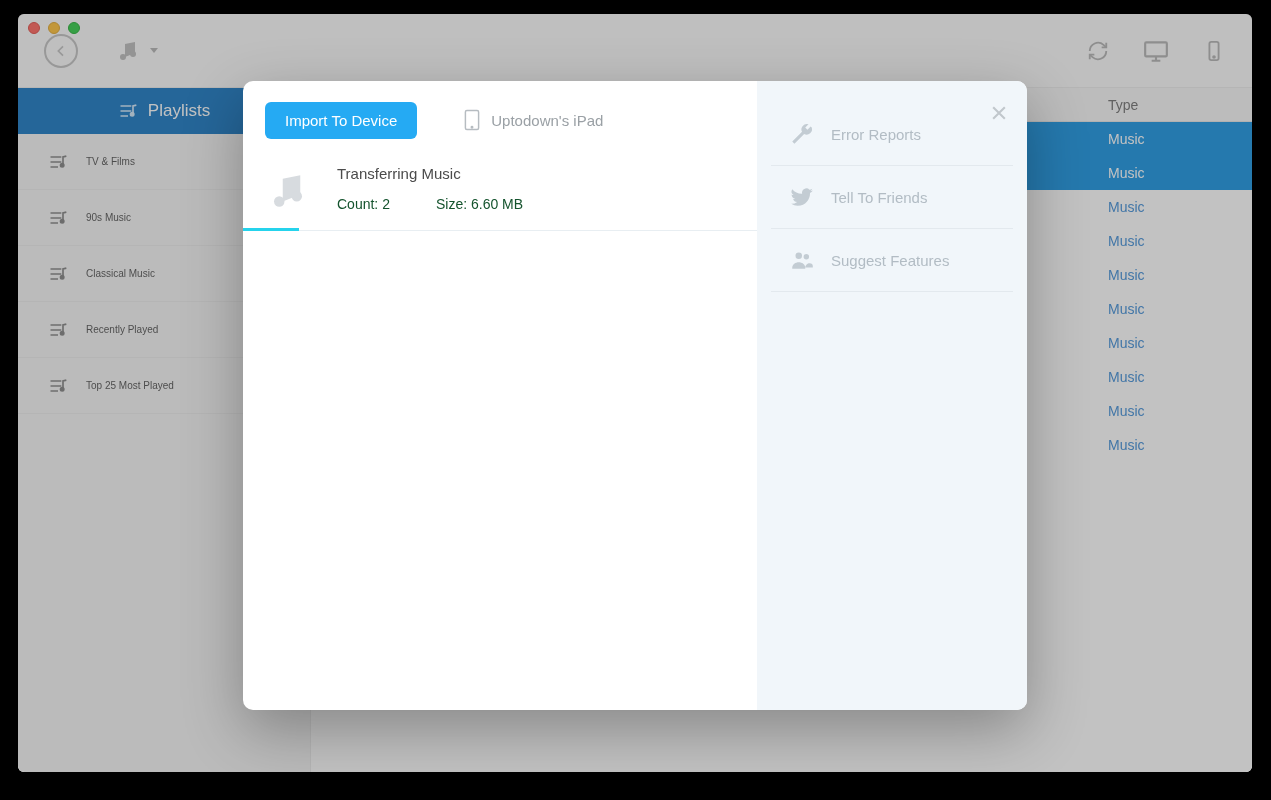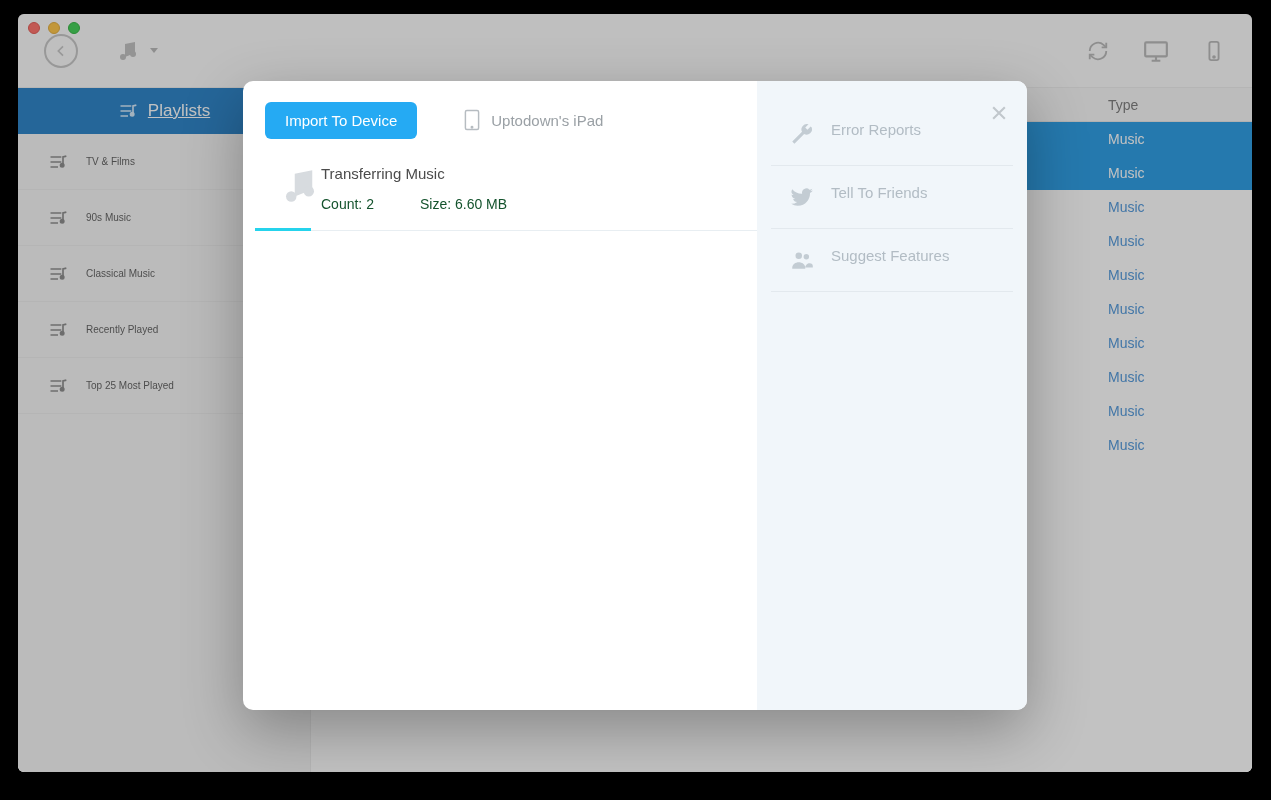--- a/index.html
+++ b/index.html
@@ -33,21 +33,21 @@
   .topbar .right { margin-left: auto; display: flex; align-items: center; gap: 18px; margin-right: 6px; }
 
   .music-drop { display: flex; align-items: center; gap: 10px; color: #b0b0b0; }
   .chev { width: 0; height: 0; border-left: 4px solid transparent; border-right: 4px solid transparent; border-top: 5px solid #b0b0b0; }
 
   
   .body { display: flex; height: calc(100% - 74px); }
   .sidebar { width: 293px; background: #f5f5f5; border-right: 1px solid #ececec; }
   .side-head {
     height: 46px; background: #0e72c0; color: #fff; display: flex; align-items: center;
-    justify-content: center; gap: 10px; font-size: 17px; text-decoration: underline;
+    justify-content: center; gap: 10px; font-size: 17px;
   }
   .side-item {
     height: 56px; display: flex; align-items: center; gap: 18px; padding-left: 30px;
     color: #4b4b4b; font-size: 10px; border-bottom: 1px solid #ececec;
   }
   .side-item svg, .side-head svg { flex: 0 0 auto; }
 
   
   .main { flex: 1; background: #fff; display: flex; flex-direction: column; }
   .thead {
@@ -74,33 +74,33 @@
     box-shadow: 0 20px 60px rgba(0,0,0,0.3);
   }
   .modal-left { flex: 1; display: flex; flex-direction: column; }
   .modal-head { height: 78px; display: flex; align-items: center; padding: 0 22px; gap: 22px; position: relative; }
   .import-btn {
     background: #25aaf3; color: #fff; border-radius: 6px; padding: 10px 20px;
     font-size: 15px; font-weight: 400;
   }
   .device { display: flex; align-items: center; gap: 10px; color: #9aa0a5; font-size: 15px; margin-left: 24px; }
   .transfer {
-    display: flex; align-items: flex-start; padding: 6px 24px 18px 24px;
-    border-bottom: 1px solid #e8eef2; position: relative; margin-left: 12px;
+    display: flex; align-items: flex-end; gap: 28px; padding: 6px 24px 18px 24px;
+    border-bottom: 1px solid #e8eef2; position: relative;
   }
   .transfer .txt { display: flex; flex-direction: column; gap: 14px; }
   .transfer .title { color: #4b4b4b; font-size: 15px; }
   .transfer .meta { display: flex; gap: 46px; color: #14532d; font-size: 14px; }
   .progress { position: absolute; left: 0; bottom: -1px; height: 3px; width: 56px; background: #25d3ec; }
 
   .modal-right {
     width: 270px; background: #f1f6fa; padding: 22px 0 0 0;
   }
   .act {
-    display: flex; gap: 16px; padding: 18px 20px 18px 18px;
+    display: flex; align-items: center; gap: 16px; padding: 18px 20px 18px 18px;
     color: #b2bcc4; font-size: 15px; border-bottom: 1px solid #e3e9ee; margin: 0 14px;
   }
   .modal .close-wrap { position: absolute; right: 18px; top: 22px; z-index: 2; }
   .xicon { width: 20px; height: 20px; color: #c1c7cc; }
 
   svg { display: block; }
 </style>
 </head>
 <body>
 

